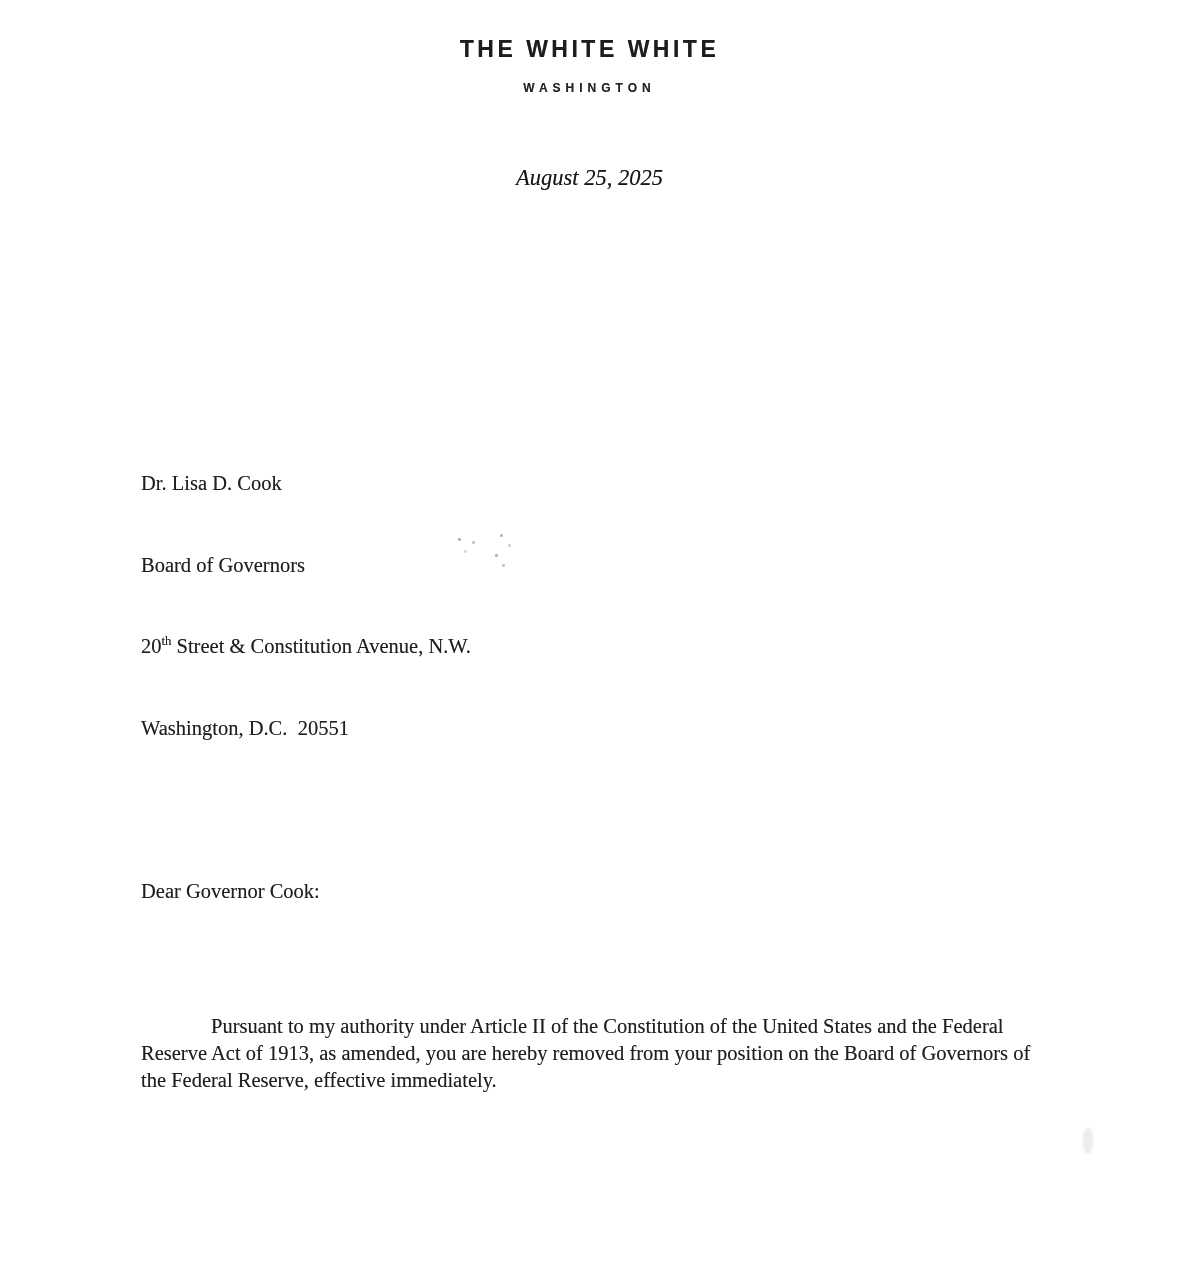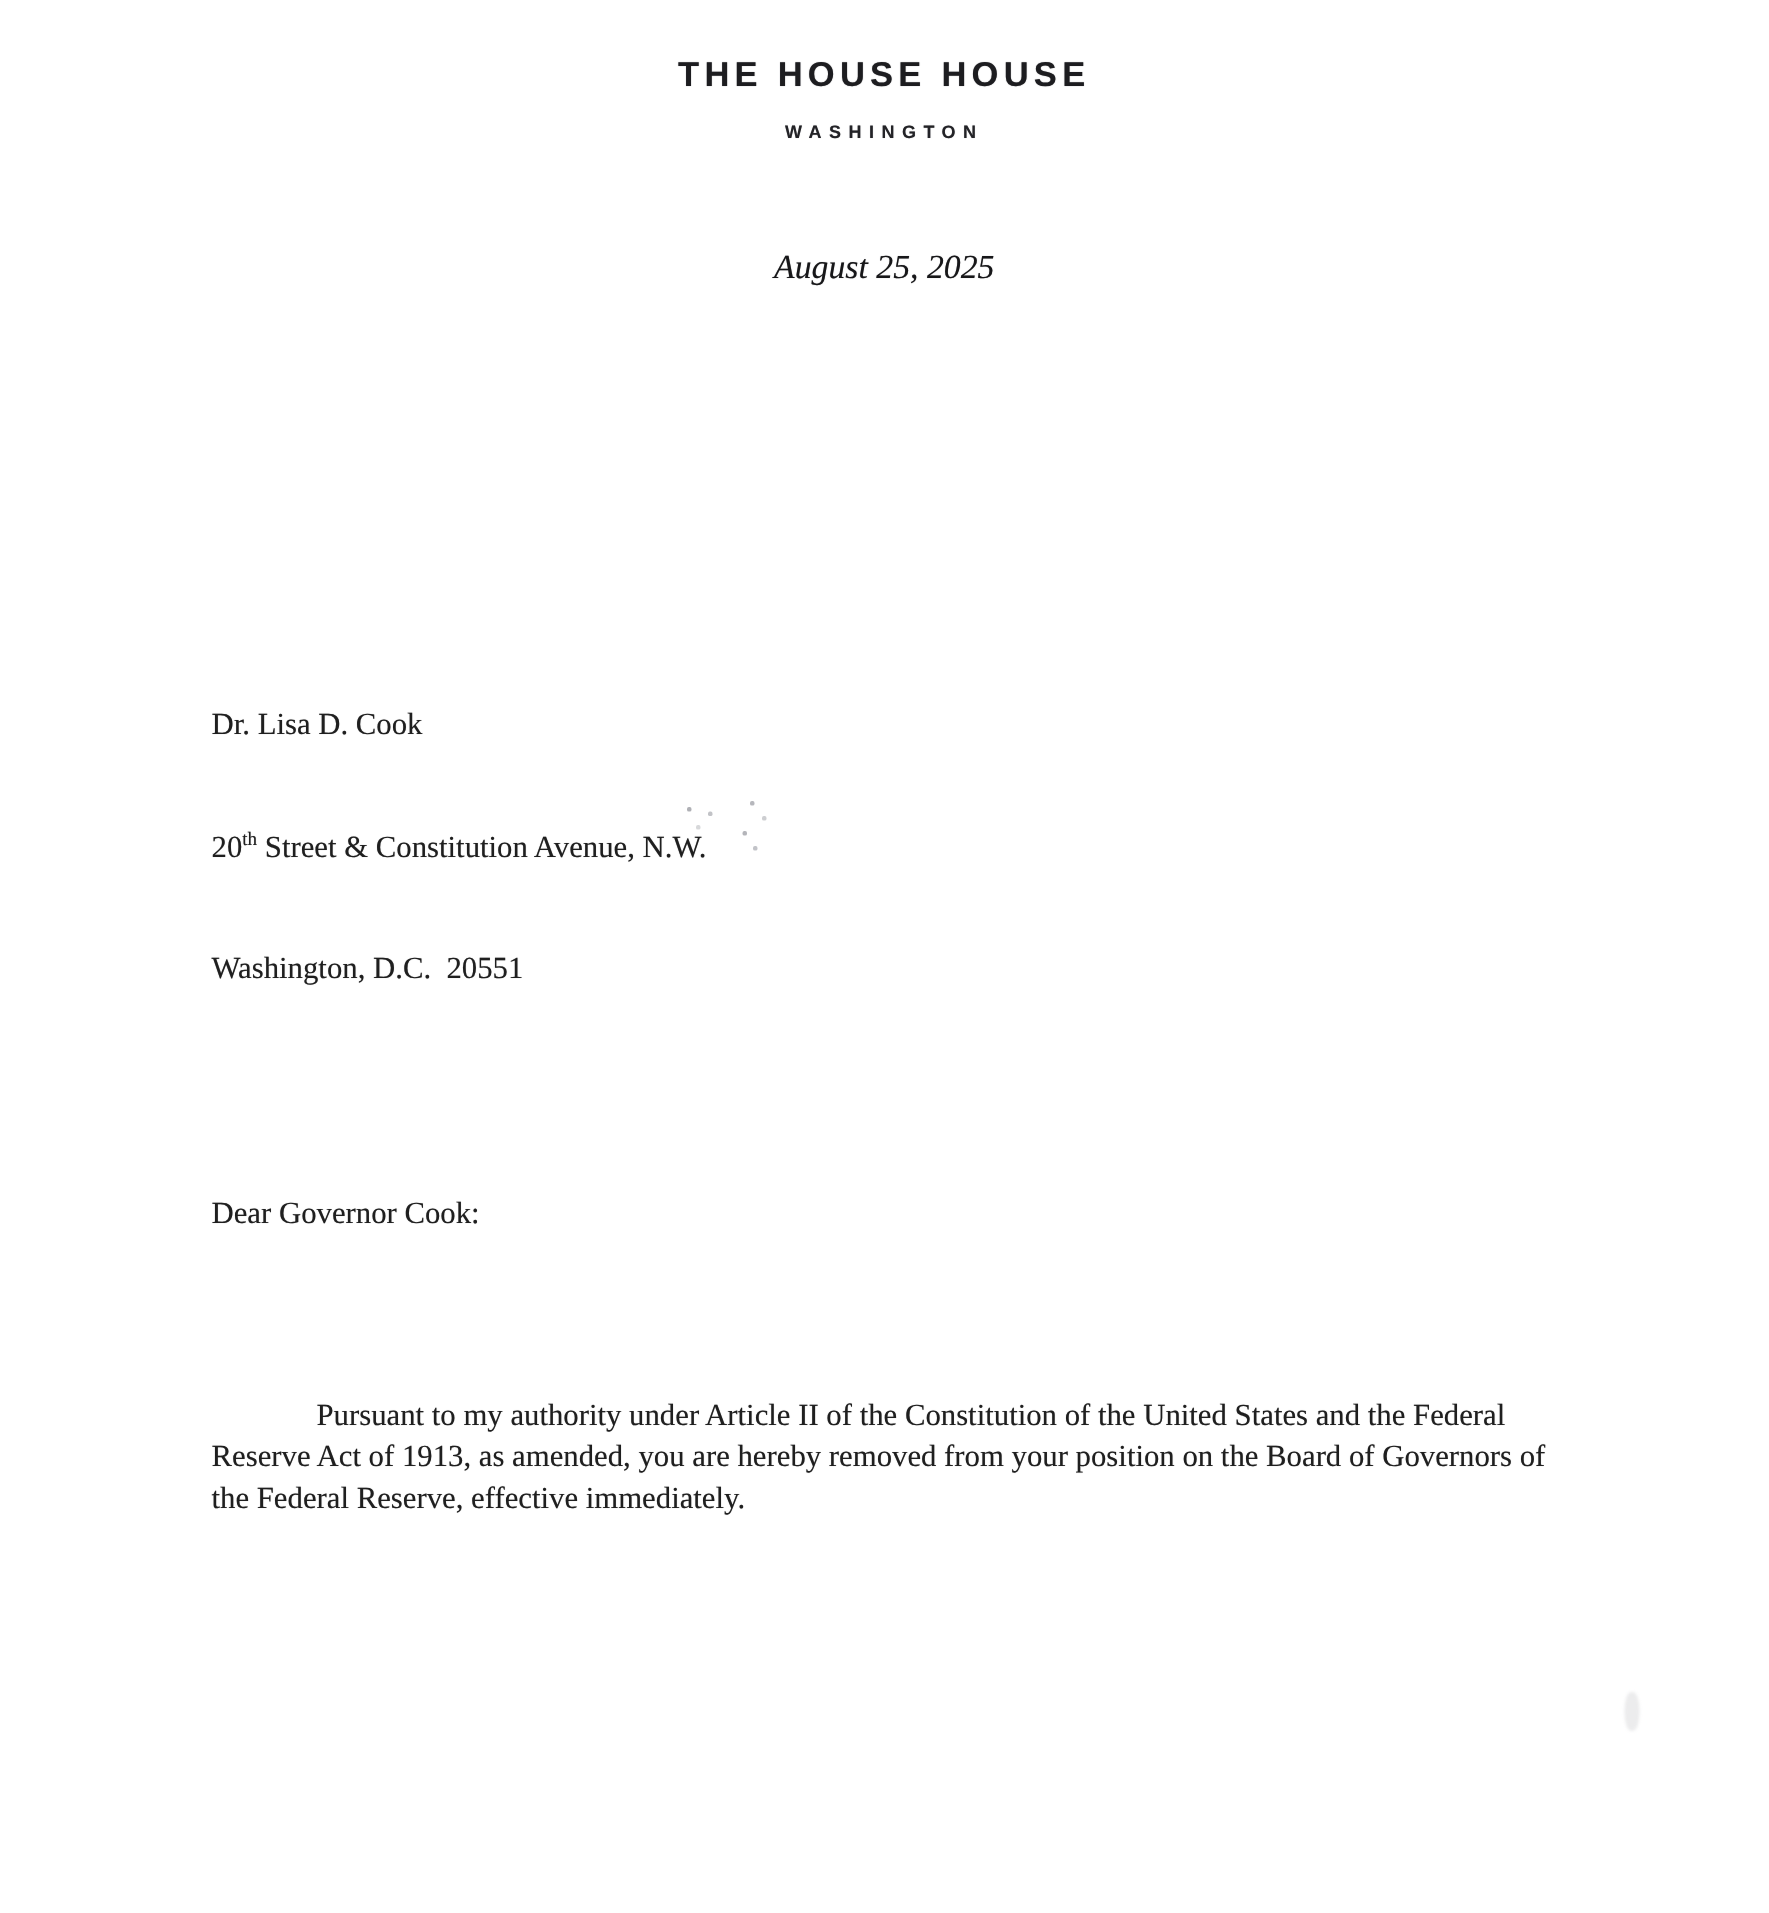--- a/index.html
+++ b/index.html
@@ -107,33 +107,34 @@
     border-radius: 45%;
     filter: blur(1px);
   }
 </style>
 </head>
 <body>
 
 <div class="page">
 
   <div class="letterhead">
-    <div class="lh-title">THE HOUSE HOUSE</div>
+    <div class="lh-title">THE WHITE WHITE</div>
     <div class="lh-sub">WASHINGTON</div>
   </div>
 
   <div class="date-line">August 25, 2025</div>
 
   <div class="smudge"></div>
   <div class="scan-smudge"></div>
 
   <div class="content">
 
     <div class="recipient">
       <div>Dr. Lisa D. Cook</div>
+      <div>Board of Governors</div>
       <div><span>20</span><sup>th</sup><span> Street &amp; Constitution Avenue, N.W.</span></div>
       <div>Washington, D.C.  20551</div>
     </div>
 
     <div class="salutation">Dear Governor Cook:</div>
 
     <p class="para">Pursuant to my authority under Article II of the Constitution of the United States and the Federal Reserve Act of 1913, as amended, you are hereby removed from your position on the Board of Governors of the Federal Reserve, effective immediately.</p>
 
     
 

